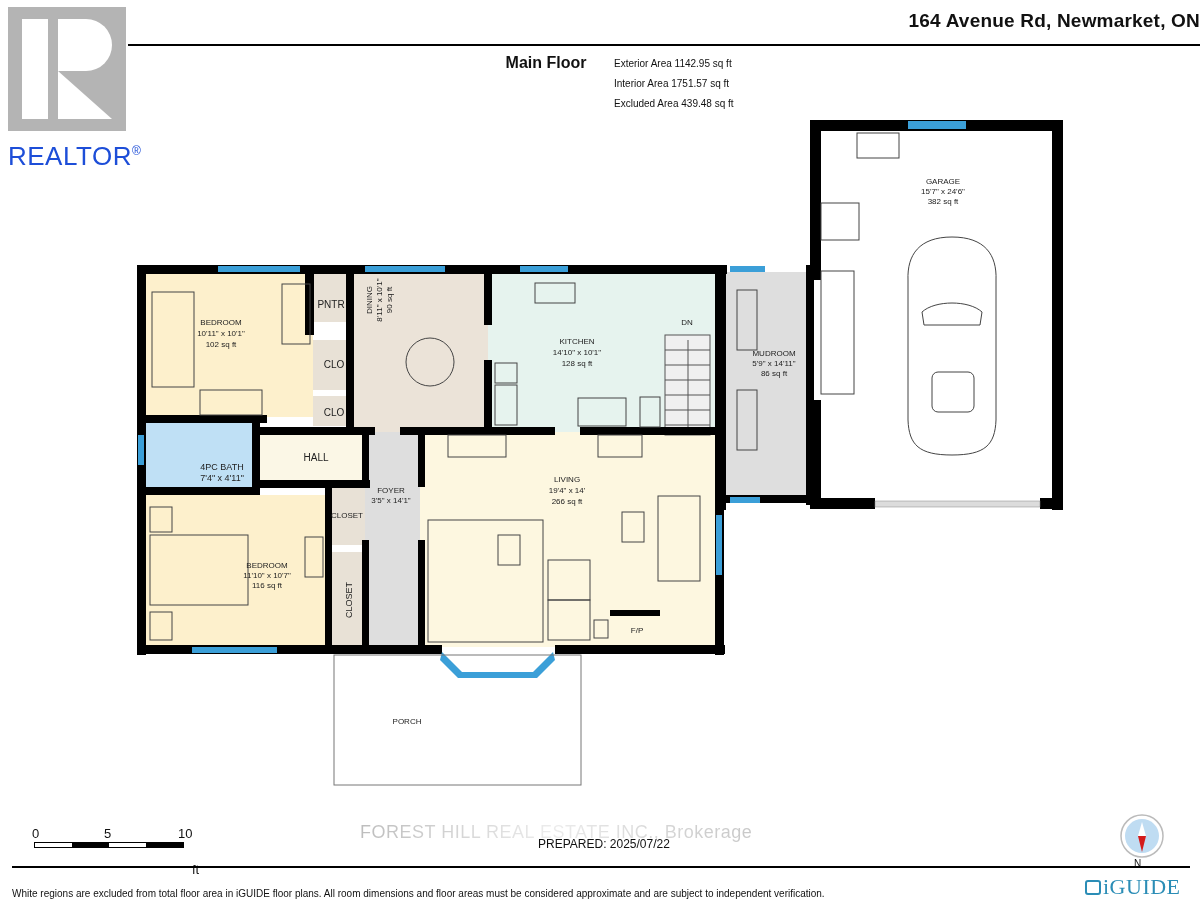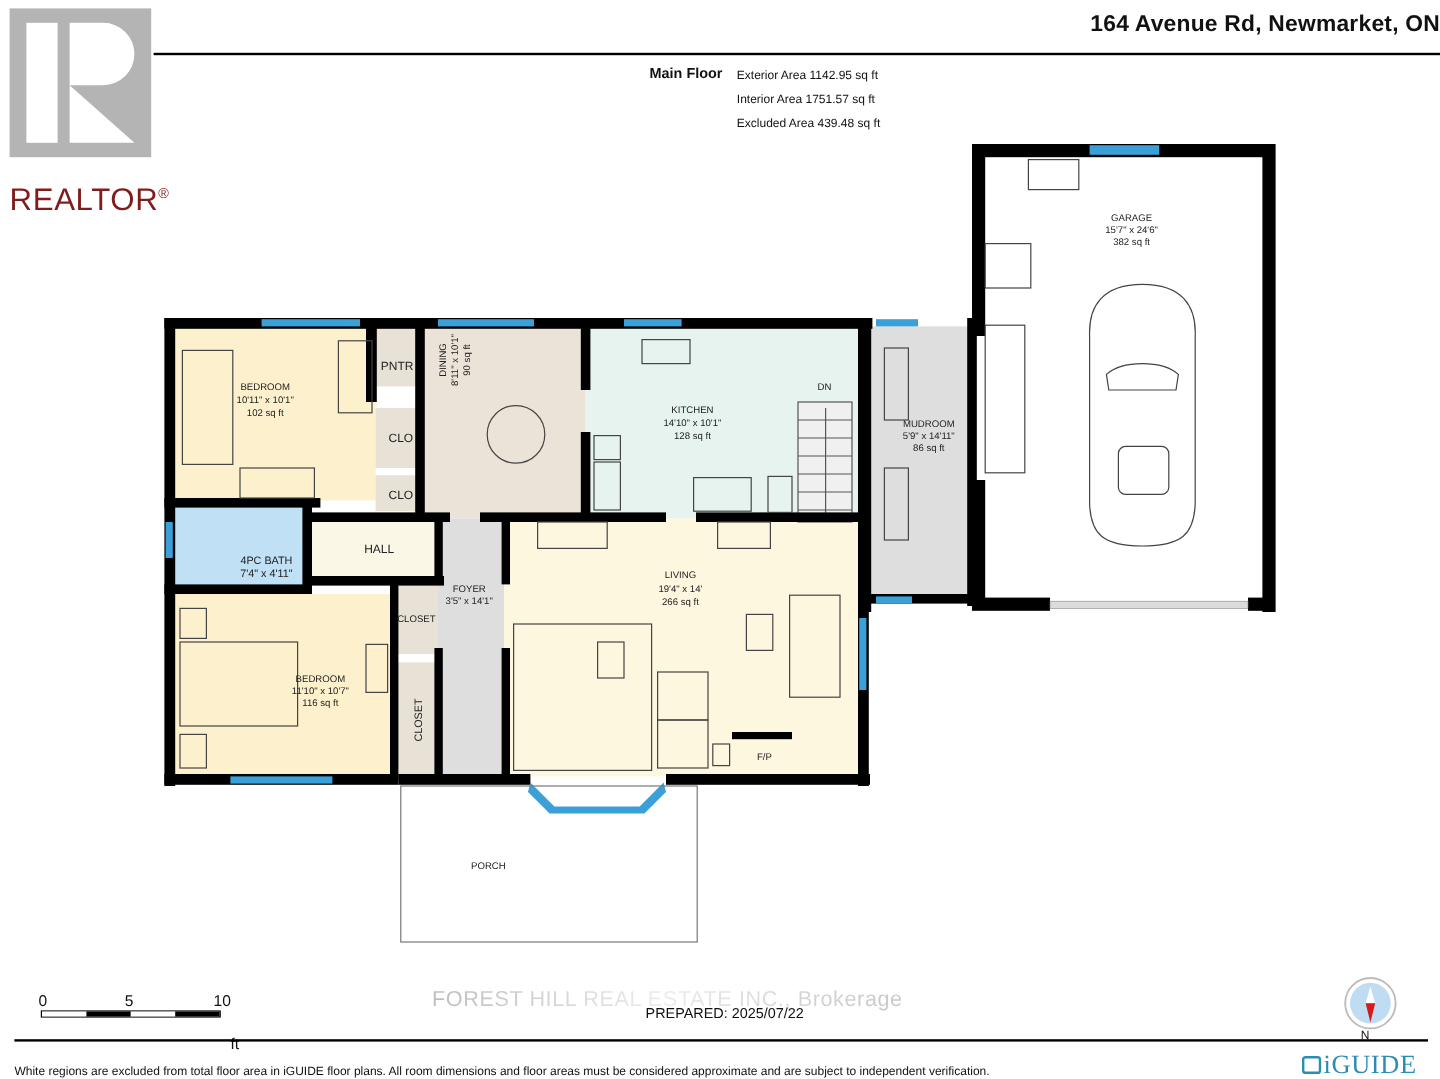--- a/index.html
+++ b/index.html
@@ -1,24 +1,24 @@
 <!DOCTYPE html>
 <html><head>
 <meta charset="utf-8">
 <style>
   html,body{margin:0;padding:0;background:#fff;}
   body{width:1200px;height:899px;position:relative;overflow:hidden;font-family:"Liberation Sans",sans-serif;color:#111;}
   .abs{position:absolute;}
   .title{left:0;width:1200px;top:10px;text-align:right;font-size:19px;font-weight:bold;letter-spacing:0.2px;}
   .rule-top{left:128px;right:0;top:44px;height:2px;background:#000;}
-  .floor-label{left:490px;top:54px;width:112px;text-align:right;font-size:12px;font-weight:bold;}
+  .floor-label{left:490px;top:54px;width:112px;text-align:center;font-size:16px;font-weight:bold;}
   .area-list{left:614px;top:54px;font-size:10px;line-height:20px;}
   .realtor{left:8px;top:7px;width:118px;}
   .realtor .box{width:118px;height:124px;background:#b4b4b4;position:relative;}
-  .realtor .word{font-size:26px;color:#7f1d1d;letter-spacing:0.5px;margin-top:20px;}
+  .realtor .word{font-size:26px;color:#1d4ed8;letter-spacing:0.5px;margin-top:10px;}
   .realtor .reg{font-size:12px;vertical-align:super;}
   .plan{left:0;top:0;}
   .room-txt{font-size:8px;fill:#222;text-anchor:middle;font-family:"Liberation Sans",sans-serif;}
   .room-lbl{font-size:10px;fill:#222;text-anchor:middle;font-family:"Liberation Sans",sans-serif;}
   .scale{left:30px;top:826px;width:180px;}
   .scale-nums{position:relative;height:14px;font-size:13px;}
   .scale-nums span{position:absolute;top:0;}
   .scale-bar{position:relative;height:6px;width:150px;margin-top:2px;border:1px solid #000;box-sizing:border-box;display:flex;}
   .scale-bar div{flex:1;}
   .scale-ft{position:absolute;left:162px;top:16px;font-size:13px;margin-top:20px;}

